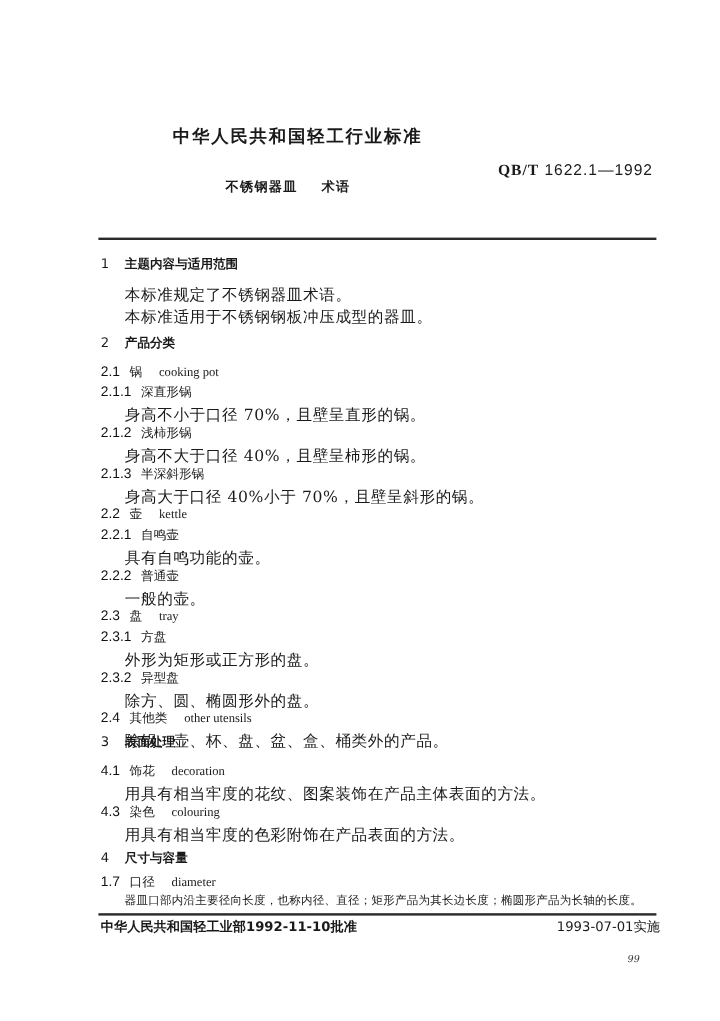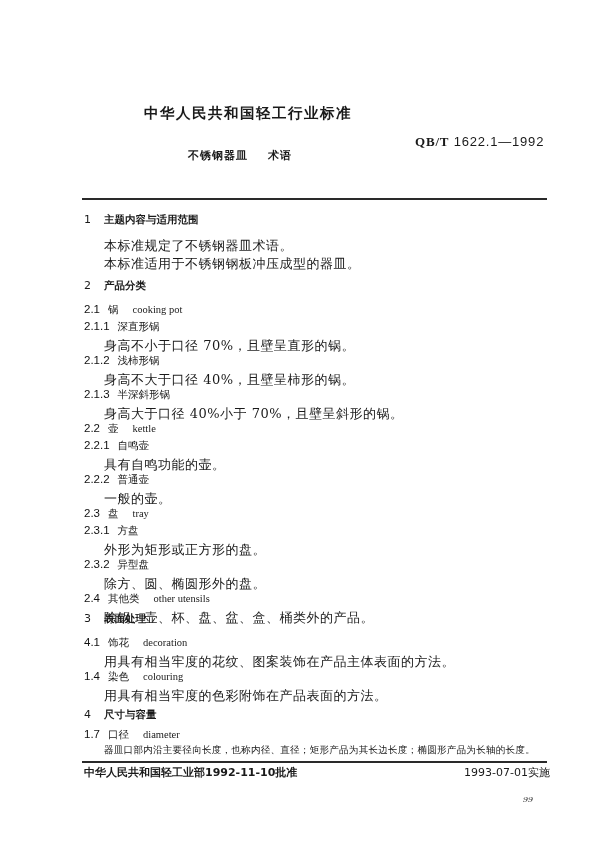--- a/index.html
+++ b/index.html
@@ -115,21 +115,21 @@
 <div class="para" style="top:575px">除方、圆、椭圆形外的盘。</div>
 
 <div class="item" style="top:592px"><span class="num">2.4</span><span class="zh">其他类</span><span class="en">other utensils</span></div>
 <div class="para" style="top:609px">除锅、壶、杯、盘、盆、盒、桶类外的产品。</div>
 
 <div class="sec" style="top:612px"><span class="num">3</span><span>表面处理</span></div>
 
 <div class="item" style="top:636px"><span class="num">4.1</span><span class="zh">饰花</span><span class="en">decoration</span></div>
 <div class="para" style="top:653px">用具有相当牢度的花纹、图案装饰在产品主体表面的方法。</div>
 
-<div class="item" style="top:670px"><span class="num">1.4</span><span class="zh">染色</span><span class="en">colouring</span></div>
+<div class="item" style="top:670px"><span class="num">4.3</span><span class="zh">染色</span><span class="en">colouring</span></div>
 <div class="para" style="top:687px">用具有相当牢度的色彩附饰在产品表面的方法。</div>
 
 <div class="sec" style="top:708px"><span class="num">4</span><span>尺寸与容量</span></div>
 
 <div class="item" style="top:728px"><span class="num">1.7</span><span class="zh">口径</span><span class="en">diameter</span></div>
 <div class="para" style="top:744px; letter-spacing:0.2px; font-size:9.6px">器皿口部内沿主要径向长度，也称内径、直径；矩形产品为其长边长度；椭圆形产品为长轴的长度。</div>
 
 <div class="rule bottom"></div>
 
 <div class="abs footer-left">中华人民共和国轻工业部1992-11-10批准</div>

